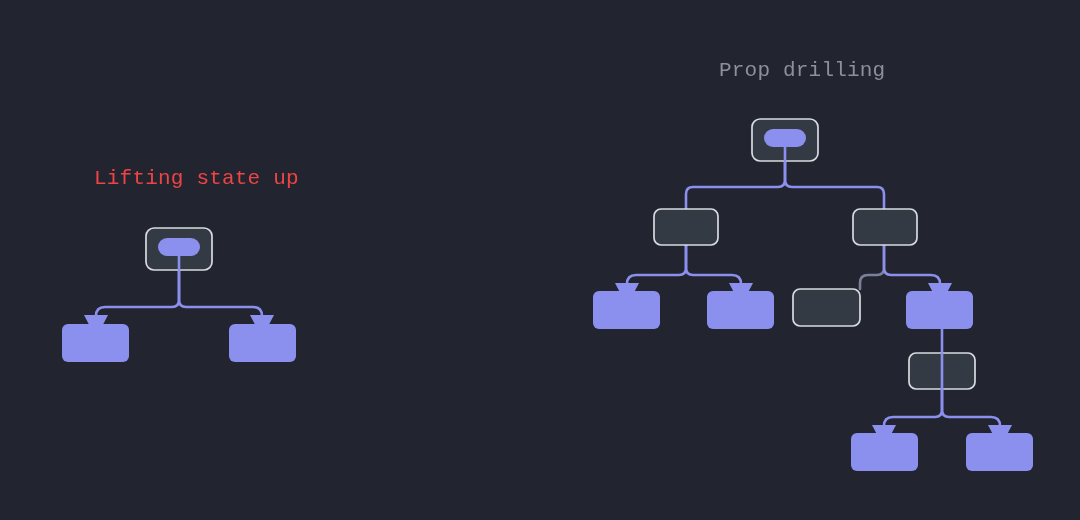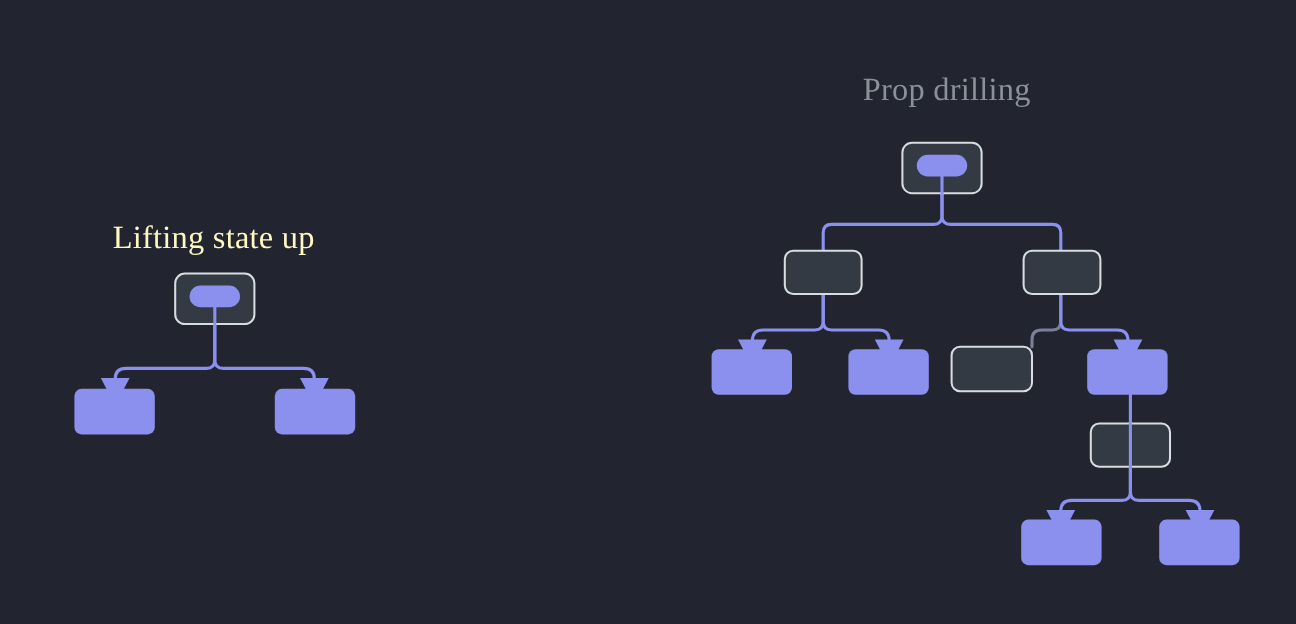--- a/index.html
+++ b/index.html
@@ -16,22 +16,22 @@
   }
   #canvas {
     position: relative;
     width: 1080px;
     height: 520px;
     background: #22252f;
   }
   .diagram-title {
     position: absolute;
     color: #8b9099;
-    font-family: Liberation Serif, serif;
-    font-size: 27px;
+    font-family: Liberation Mono, monospace;
+    font-size: 21px;
     font-weight: 400;
     letter-spacing: 0.2px;
     white-space: nowrap;
     user-select: none;
   }
   #title-lifting {
     left: 94px;
     top: 167px;
   }
   #title-drilling {
@@ -88,21 +88,21 @@
     stroke: #8b90ef;
     stroke-width: 2.6;
     stroke-linecap: round;
   }
 </style>
 </head>
 <body style="background: rgb(34, 37, 47);">
 
 <div id="canvas" style="background: rgb(34, 37, 47);">
 
-  <div class="diagram-title" id="title-lifting" style="left: 94px; top: 183px; color: #fef9c3;">Lifting state up</div>
+  <div class="diagram-title" id="title-lifting" style="left: 94px; top: 167px; color: #ef4444;">Lifting state up</div>
 
   <div class="diagram-title" id="title-drilling" style="left: 719px; top: 59px; color: rgb(139, 144, 153);">Prop drilling</div>
 
   <svg class="tree-layer" id="svg-lifting" viewBox="0 0 1080 520">
 
     <g>
       <path class="edge" d="M 179 270 L 179 300 Q 179 307 172 307 L 105 307 Q 96 307 96 316 L 96 318" style="stroke: rgb(139, 144, 239);"></path>
       <path class="edge" d="M 179 270 L 179 300 Q 179 307 186 307 L 253 307 Q 262 307 262 316 L 262 318" style="stroke: rgb(139, 144, 239);"></path>
     </g>
 

